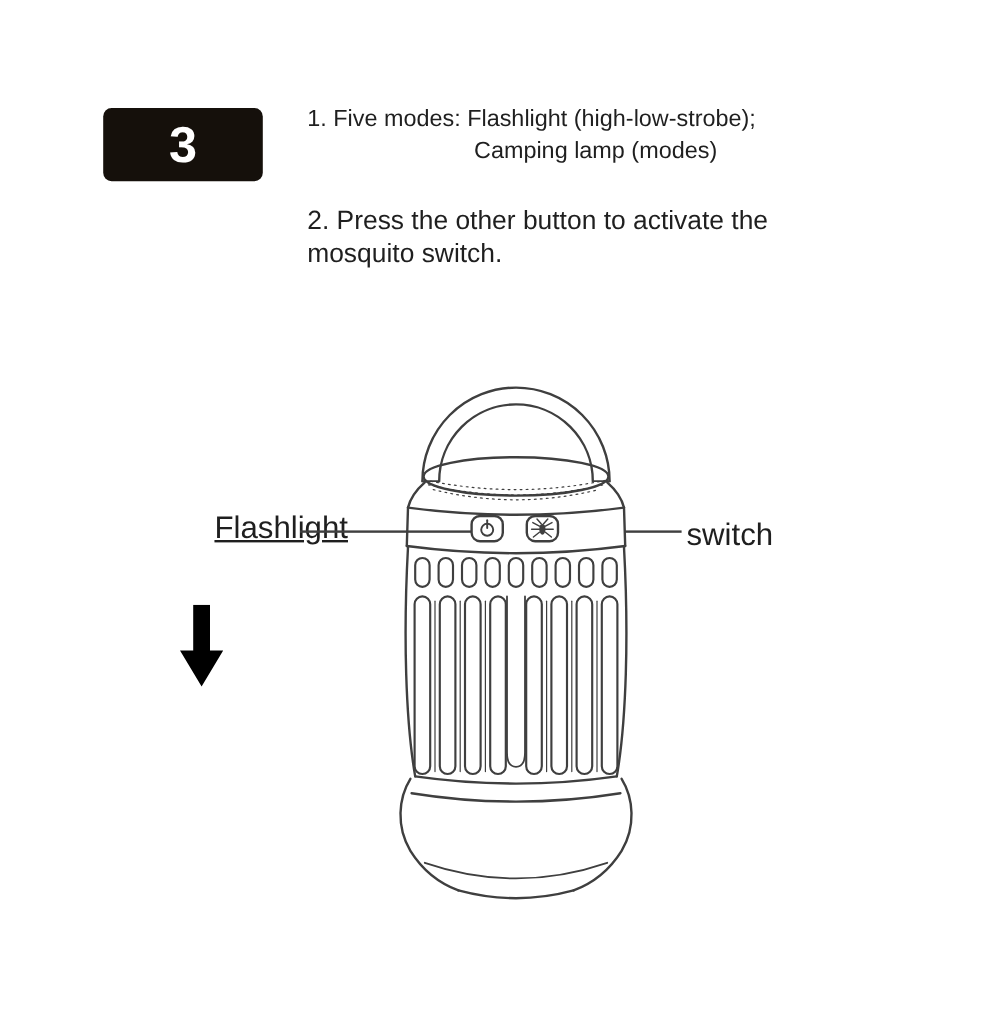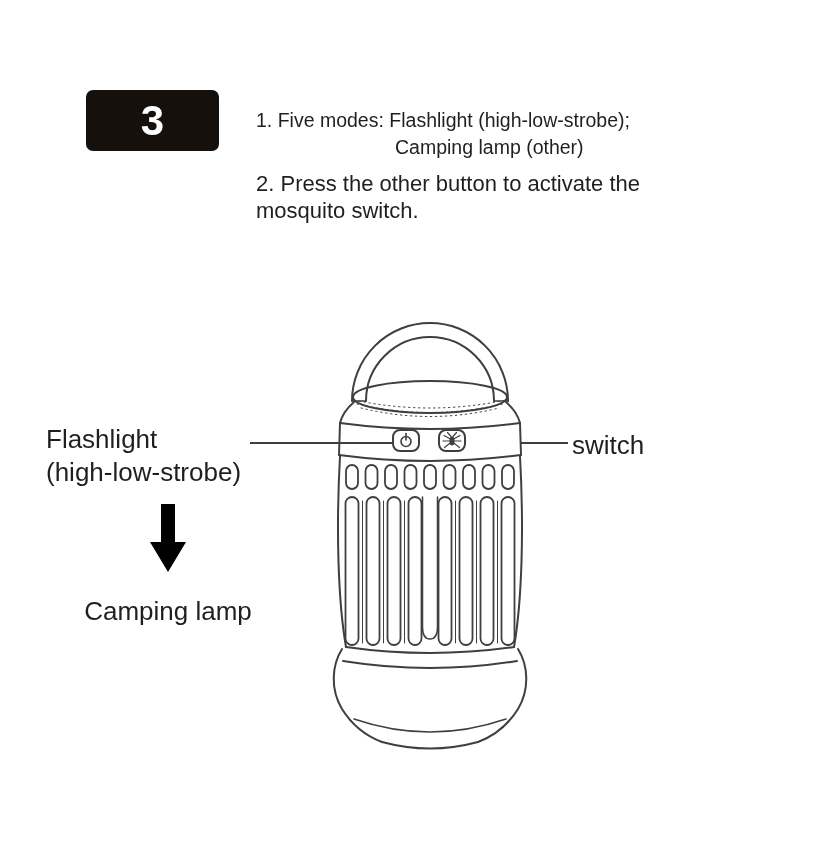--- a/index.html
+++ b/index.html
@@ -28,38 +28,38 @@
     display: flex;
     align-items: center;
     justify-content: center;
   }
 
   .instructions-1 {
     left: 256px; top: 86px;
     font-size: 19.5px;
     line-height: 27px;
     white-space: nowrap;
-    margin-top: 21px;
   }
   .instructions-1 .line2 { margin-left: 139px; }
 
   .instructions-2 {
     left: 256px; top: 170px;
     font-size: 22px;
     line-height: 27px;
     white-space: nowrap;
   }
 
   .label-flashlight {
     left: 46px; top: 423px;
     width: 244px;
-    text-align: left;
+    text-align: right;
     font-size: 26px;
     line-height: 33px;
     white-space: nowrap;
+    text-decoration: underline;
   }
   .label-camping {
     left: 46px; top: 594px;
     width: 244px;
     text-align: center;
     font-size: 26px;
     line-height: 34px;
     white-space: nowrap;
   }
   .label-mosquito {
@@ -82,39 +82,37 @@
 </style>
 </head>
 <body>
 
 <div class="abs step-badge">
   <span>3</span>
 </div>
 
 <div class="abs instructions-1">
   <div class="line1">1. Five modes: Flashlight (high-low-strobe);</div>
-  <div class="line2">Camping lamp (other)</div>
+  <div class="line2">Camping lamp (modes)</div>
 </div>
 
 <div class="abs instructions-2">
   <div>2. Press the other button to activate the</div>
   <div>mosquito switch.</div>
 </div>
 
 <div class="abs label-flashlight">
   <div>Flashlight</div>
-  <div>(high-low-strobe)</div>
 </div>
 
 <svg class="abs down-arrow" width="36" height="70" viewBox="0 0 36 70">
   <polygon points="11,0 25,0 25,38 36,38 18,68 0,38 11,38" fill="#000000"></polygon>
 </svg>
 
 <div class="abs label-camping">
-  <div>Camping lamp</div>
 </div>
 
 <div class="abs label-mosquito">
   <div>switch</div>
 </div>
 
 <div class="abs callout-line callout-left"></div>
 <div class="abs callout-line callout-right"></div>
 
 <svg class="abs device" width="270" height="465" viewBox="0 0 270 465">

